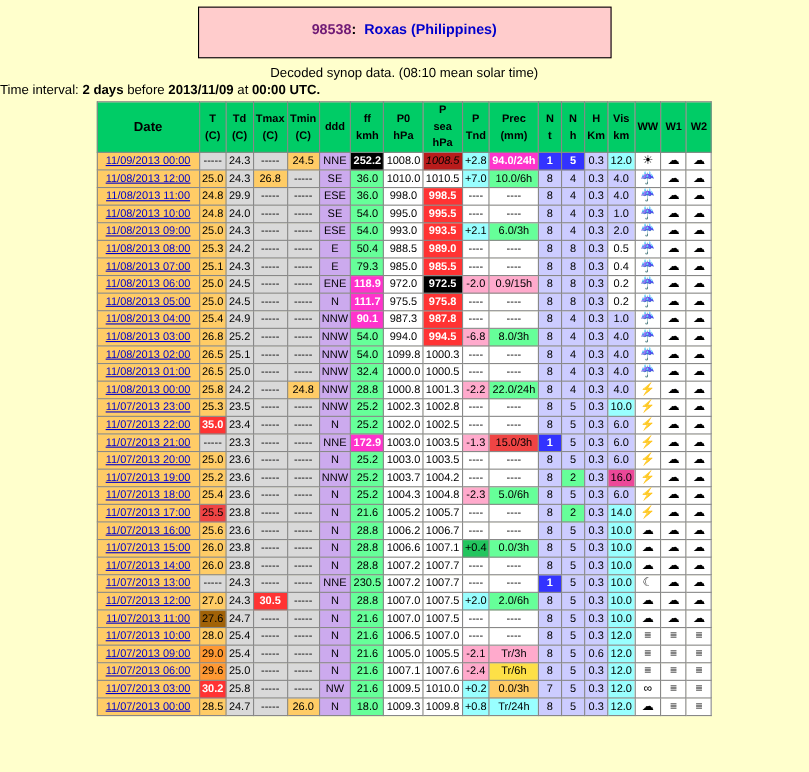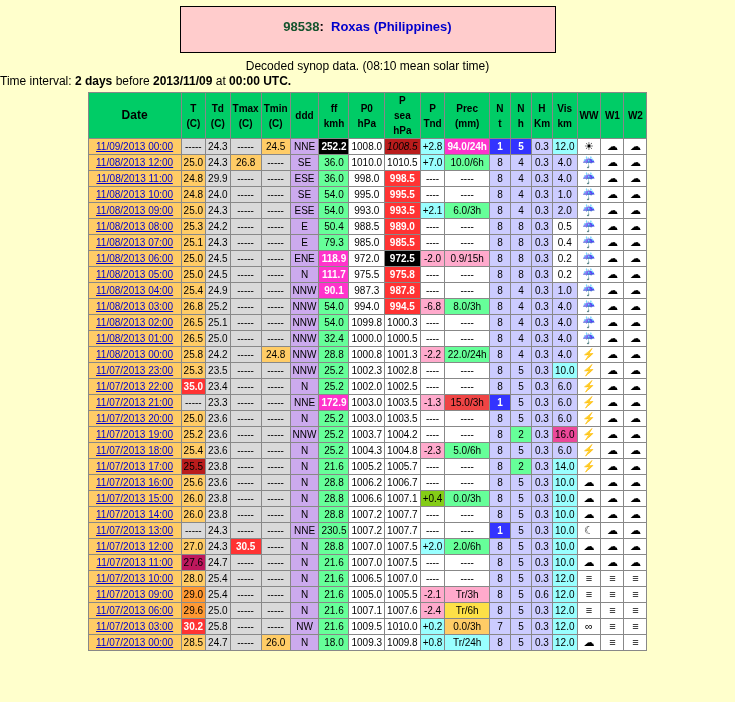--- a/index.html
+++ b/index.html
@@ -15,21 +15,21 @@
     width:376px;
     margin:6px auto 0 auto;
     border:1px solid #000;
     background:#ffcccc;
     text-align:center;
     padding:6px 4px 8px 4px;
     box-sizing:border-box;
   }
   .station-line1{font-size:13px;font-weight:bold;margin:6px 0 10px 0;}
   .station-line2{font-size:12px;font-weight:bold;}
-  .red{color:#14532d;margin-top:32px;}
+  .red{color:#701a75;margin-top:32px;}
   .blue{color:#0000cc;}
   .green{color:#008000;}
   .black{color:#000;}
   .subtitle{
     text-align:center;
     font-size:12px;
     margin-top:6px;
   }
   .subtitle2{
     text-align:left;
@@ -624,21 +624,21 @@
         </td>
         <td class="sym wcol">
           <span class="sym-cell">☁</span>
         </td>
         <td class="sym wcol">
           <span class="sym-cell">☁</span>
         </td>
       </tr>
       <tr>
         <td class="date">11/07/2013 17:00</td>
-        <td style="background: #b91c1c;">25.5</td>
+        <td style="background: #ef4444;">25.5</td>
         <td style="background: rgb(217, 217, 217);">23.8</td>
         <td style="background: rgb(217, 217, 217);">-----</td>
         <td style="background: rgb(217, 217, 217);">-----</td>
         <td style="background: rgb(204, 170, 238);">N</td>
         <td style="background: rgb(102, 255, 153);">21.6</td>
         <td style="background: rgb(255, 255, 255);">1005.2</td>
         <td style="background: rgb(255, 255, 255);">1005.7</td>
         <td style="background: rgb(255, 255, 255);">----</td>
         <td style="background: rgb(255, 255, 255);">----</td>
         <td class="narrow" style="background: rgb(204, 204, 255);">8</td>
@@ -684,21 +684,21 @@
       <tr>
         <td class="date">11/07/2013 15:00</td>
         <td style="background: rgb(255, 204, 102);">26.0</td>
         <td style="background: rgb(217, 217, 217);">23.8</td>
         <td style="background: rgb(217, 217, 217);">-----</td>
         <td style="background: rgb(217, 217, 217);">-----</td>
         <td style="background: rgb(204, 170, 238);">N</td>
         <td style="background: rgb(102, 255, 153);">28.8</td>
         <td style="background: rgb(255, 255, 255);">1006.6</td>
         <td style="background: rgb(255, 255, 255);">1007.1</td>
-        <td style="background: #84cc16;">+0.4</td>
+        <td style="background: #22c55e;">+0.4</td>
         <td style="background: rgb(102, 255, 153);">0.0/3h</td>
         <td class="narrow" style="background: rgb(204, 204, 255);">8</td>
         <td class="narrow" style="background: rgb(204, 204, 255);">5</td>
         <td class="narrow" style="background: rgb(204, 204, 255);">0.3</td>
         <td style="background: rgb(153, 255, 255);">10.0</td>
         <td class="sym wcol">
           <span class="sym-cell">☁</span>
         </td>
         <td class="sym wcol">
           <span class="sym-cell">☁</span>
@@ -780,21 +780,21 @@
         </td>
         <td class="sym wcol">
           <span class="sym-cell">☁</span>
         </td>
         <td class="sym wcol">
           <span class="sym-cell">☁</span>
         </td>
       </tr>
       <tr>
         <td class="date">11/07/2013 11:00</td>
-        <td style="background: #be185d;">27.6</td>
+        <td style="background: #a16207;">27.6</td>
         <td style="background: rgb(217, 217, 217);">24.7</td>
         <td style="background: rgb(217, 217, 217);">-----</td>
         <td style="background: rgb(217, 217, 217);">-----</td>
         <td style="background: rgb(204, 170, 238);">N</td>
         <td style="background: rgb(102, 255, 153);">21.6</td>
         <td style="background: rgb(255, 255, 255);">1007.0</td>
         <td style="background: rgb(255, 255, 255);">1007.5</td>
         <td style="background: rgb(255, 255, 255);">----</td>
         <td style="background: rgb(255, 255, 255);">----</td>
         <td class="narrow" style="background: rgb(204, 204, 255);">8</td>

